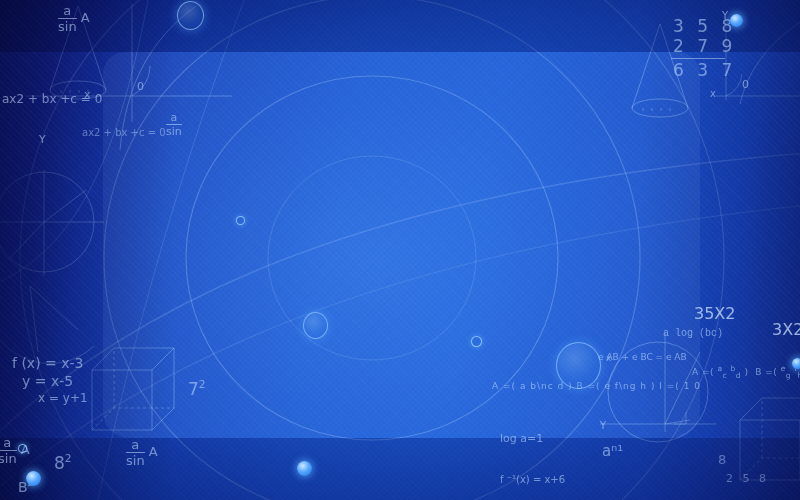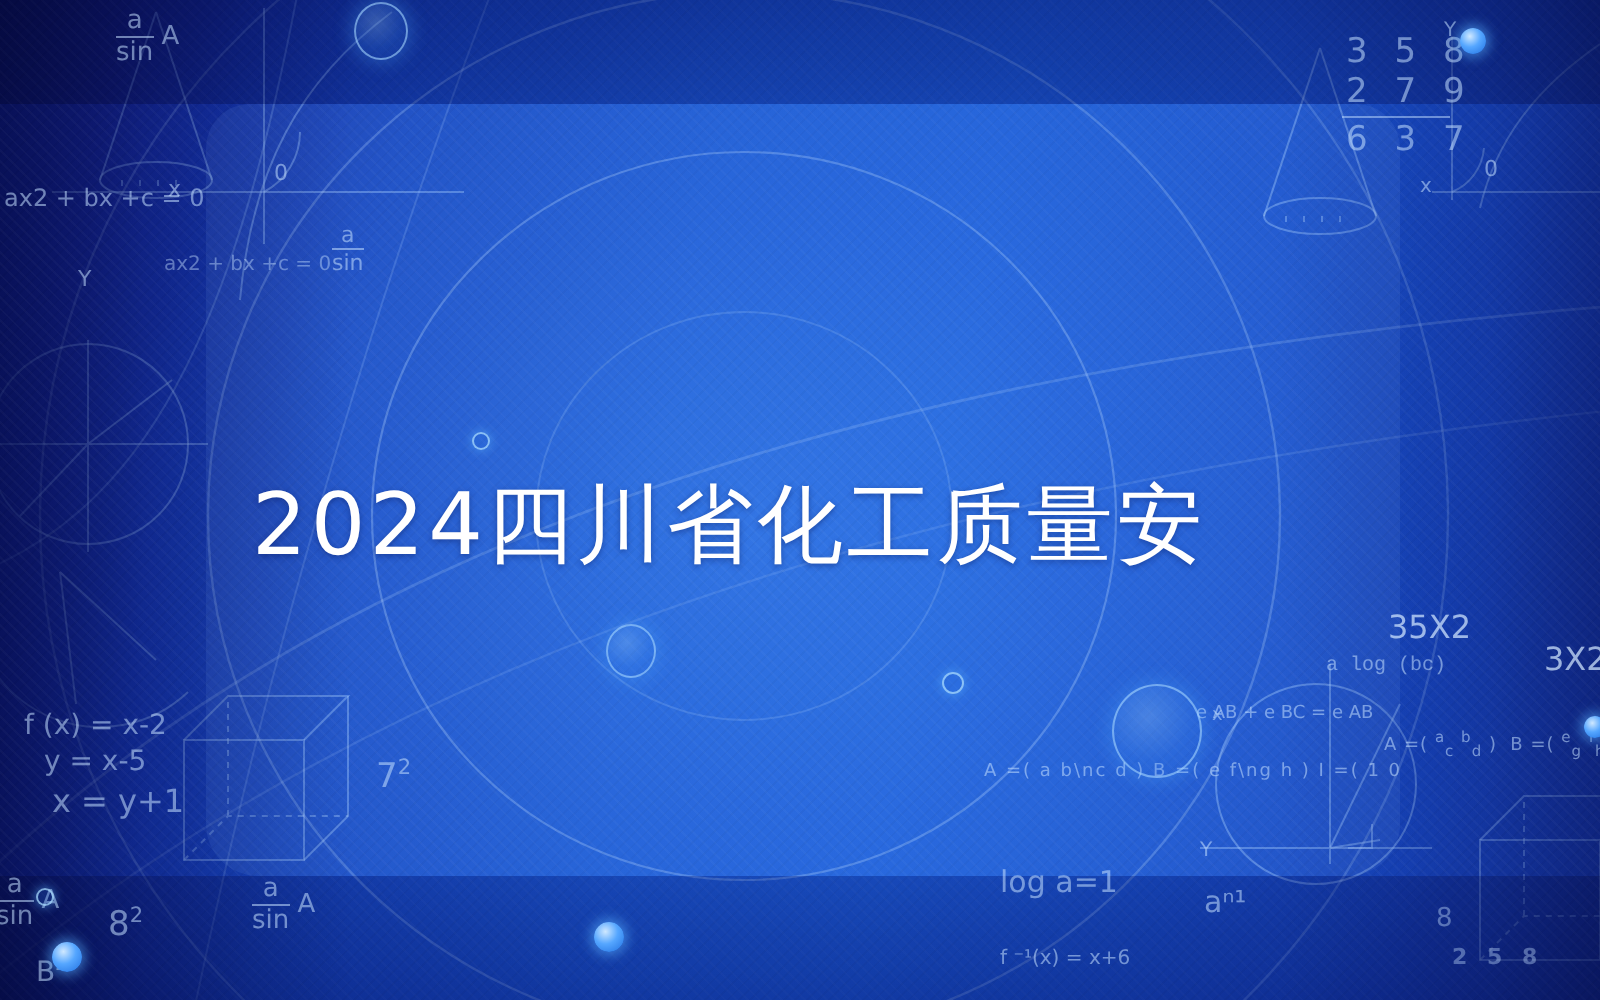--- a/index.html
+++ b/index.html
@@ -217,23 +217,23 @@
   </div>
   <div class="formula" style="left:2px;top:92px;font-size:12px;">ax2 + bx +c = 0</div>
   <div class="formula" style="left:82px;top:127px;font-size:10px;opacity:.8;">ax2 + bx +c = 0</div>
   <div class="formula" style="left:166px;top:112px;font-size:11px;">
     <span class="frac"><span class="num">a</span><span class="den">sin</span></span>
   </div>
   <div class="formula" style="left:84px;top:88px;font-size:11px;">x</div>
   <div class="formula" style="left:137px;top:80px;font-size:11px;">0</div>
   <div class="formula" style="left:39px;top:133px;font-size:11px;">Y</div>
 
-  <div class="formula" style="left:12px;top:355px;font-size:14px;">f (x) = x-2</div>
+  <div class="formula" style="left:12px;top:355px;font-size:14px;">f (x) = x-3</div>
   <div class="formula" style="left:22px;top:373px;font-size:14px;">y = x-5</div>
-  <div class="formula" style="left:26px;top:391px;font-size:16px;">x = y+1</div>
+  <div class="formula" style="left:38px;top:391px;font-size:12px;">x = y+1</div>
   <div class="formula" style="left:-2px;top:436px;font-size:13px;">
     <span class="frac"><span class="num">a</span><span class="den">sin</span></span>
     <span>A</span>
   </div>
   <div class="formula" style="left:54px;top:452px;font-size:17px;">
     <span>8</span><span class="sup">2</span>
   </div>
   <div class="formula" style="left:188px;top:334px;font-size:17px;margin-top:44px;">
     <span>7</span><span class="sup">2</span>
   </div>
@@ -253,39 +253,38 @@
   <div class="formula" style="left:742px;top:78px;font-size:11px;">0</div>
   <div class="formula" style="left:710px;top:88px;font-size:10px;">x</div>
   <div class="formula" style="left:722px;top:10px;font-size:10px;">Y</div>
 
   <div class="formula" style="left:694px;top:304px;font-size:16px;color:rgba(210,232,255,.72);">35X2</div>
   <div class="formula" style="left:772px;top:320px;font-size:16px;color:rgba(210,232,255,.72);">3X2</div>
   <div class="formula" style="left:692px;top:364px;font-size:9px;letter-spacing:.5px;">A =( <sup>a</sup><sub>c</sub> <sup>b</sup><sub>d</sub> ) &nbsp;B =( <sup>e</sup><sub>g</sub> <sup>f</sup><sub>h</sub> ) &nbsp;I =(</div>
 
   <div class="formula" style="left:492px;top:381px;font-size:9px;letter-spacing:1px;">A =( a b\nc d )  B =( e f\ng h )  I =( 1 0</div>
   <div class="formula" style="left:598px;top:352px;font-size:9px;">e AB + e BC = e AB</div>
-  <div class="formula" style="left:500px;top:432px;font-size:15px;">log a=1</div>
+  <div class="formula" style="left:500px;top:432px;font-size:11px;">log a=1</div>
   <div class="formula" style="left:500px;top:474px;font-size:10px;">f ⁻¹(x) = x+6</div>
   <div class="formula" style="left:663px;top:328px;font-size:10px;font-family:Liberation Mono, monospace;">a log (bc)</div>
   <div class="formula" style="left:600px;top:420px;font-size:10px;">Y</div>
   <div class="formula" style="left:606px;top:353px;font-size:9px;">x</div>
   <div class="formula" style="left:602px;top:442px;font-size:15px;">aⁿ¹</div>
   <div class="formula" style="left:718px;top:452px;font-size:13px;letter-spacing:3px;opacity:.75;">8</div>
-  <div class="formula" style="left:726px;top:472px;font-size:11px;letter-spacing:3px;opacity:.7;font-weight:bold;">2 5 8</div>
+  <div class="formula" style="left:726px;top:472px;font-size:11px;letter-spacing:3px;opacity:.7;">2 5 8</div>
 
   <div class="dot dot-ring" style="left:177px;top:1px;width:27px;height:29px;"></div>
   <div class="dot dot-s" style="left:730px;top:14px;width:13px;height:13px;"></div>
   <div class="dot dot-hollow" style="left:236px;top:216px;width:9px;height:9px;"></div>
   <div class="dot dot-ring" style="left:303px;top:312px;width:25px;height:27px;"></div>
   <div class="dot dot-hollow" style="left:471px;top:336px;width:11px;height:11px;"></div>
   <div class="dot dot-ring" style="left:556px;top:342px;width:45px;height:47px;"></div>
   <div class="dot dot-s" style="left:297px;top:461px;width:15px;height:15px;"></div>
   <div class="dot dot-hollow" style="left:18px;top:444px;width:9px;height:9px;"></div>
   <div class="dot dot-s" style="left:26px;top:471px;width:15px;height:15px;"></div>
   <div class="dot dot-s" style="left:792px;top:358px;width:11px;height:11px;"></div>
 
   <div class="headline">
-    <span class="l1">2024四川省化工质量安</span>
     
   </div>
 
 
 </div>
 
 </body></html>

